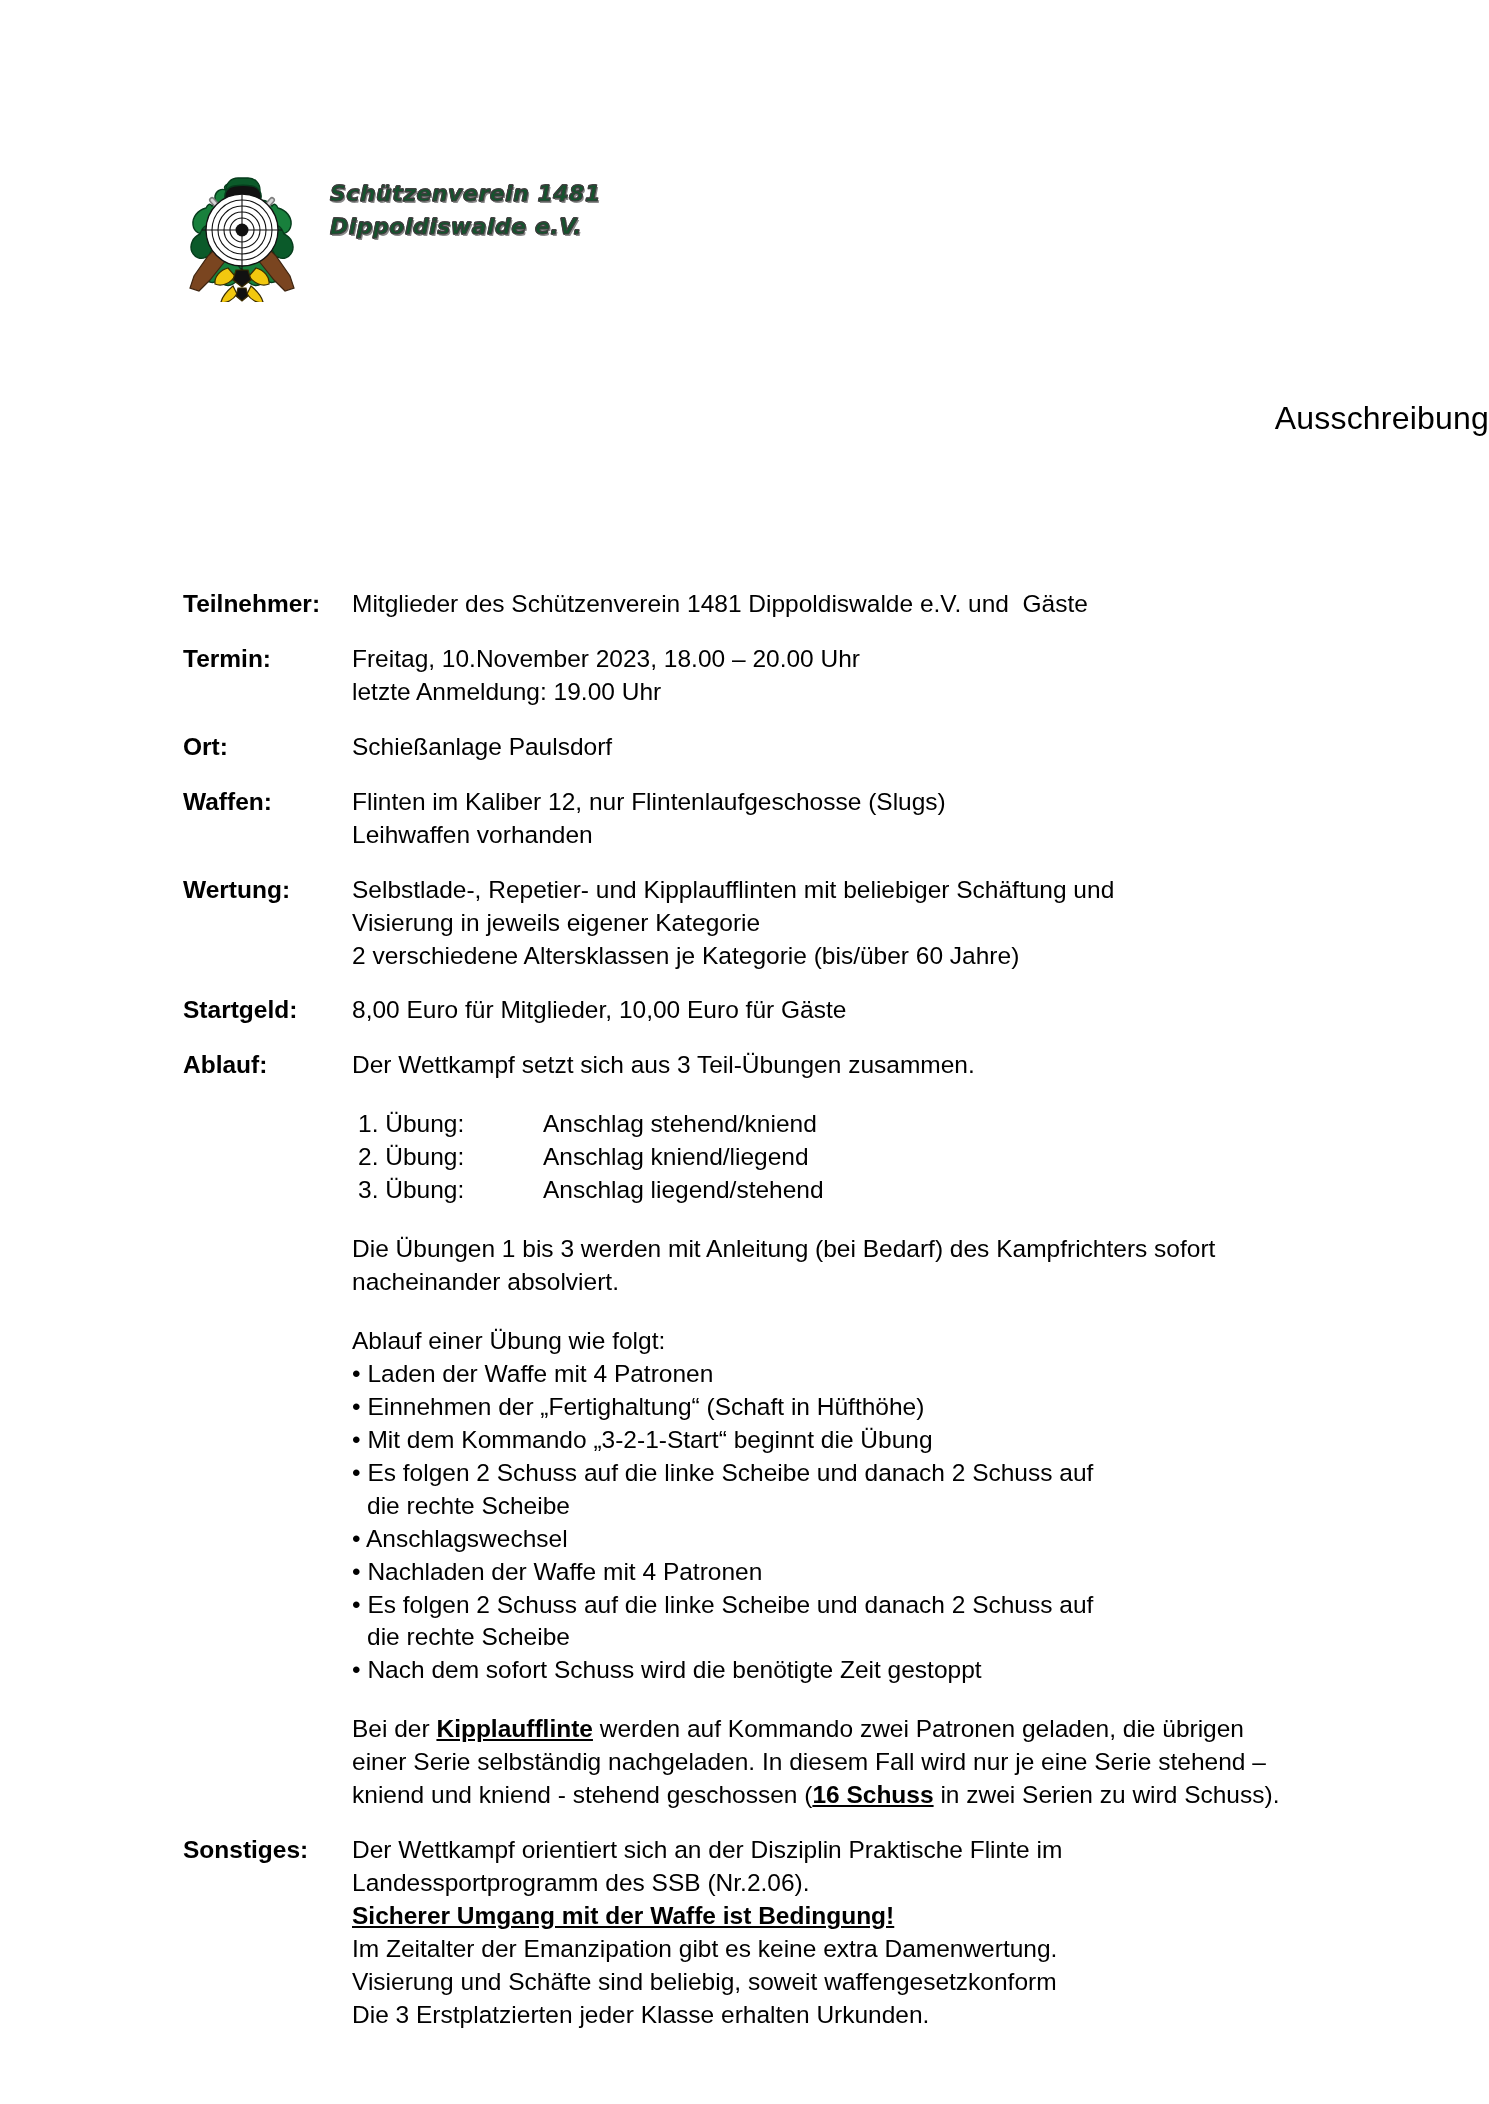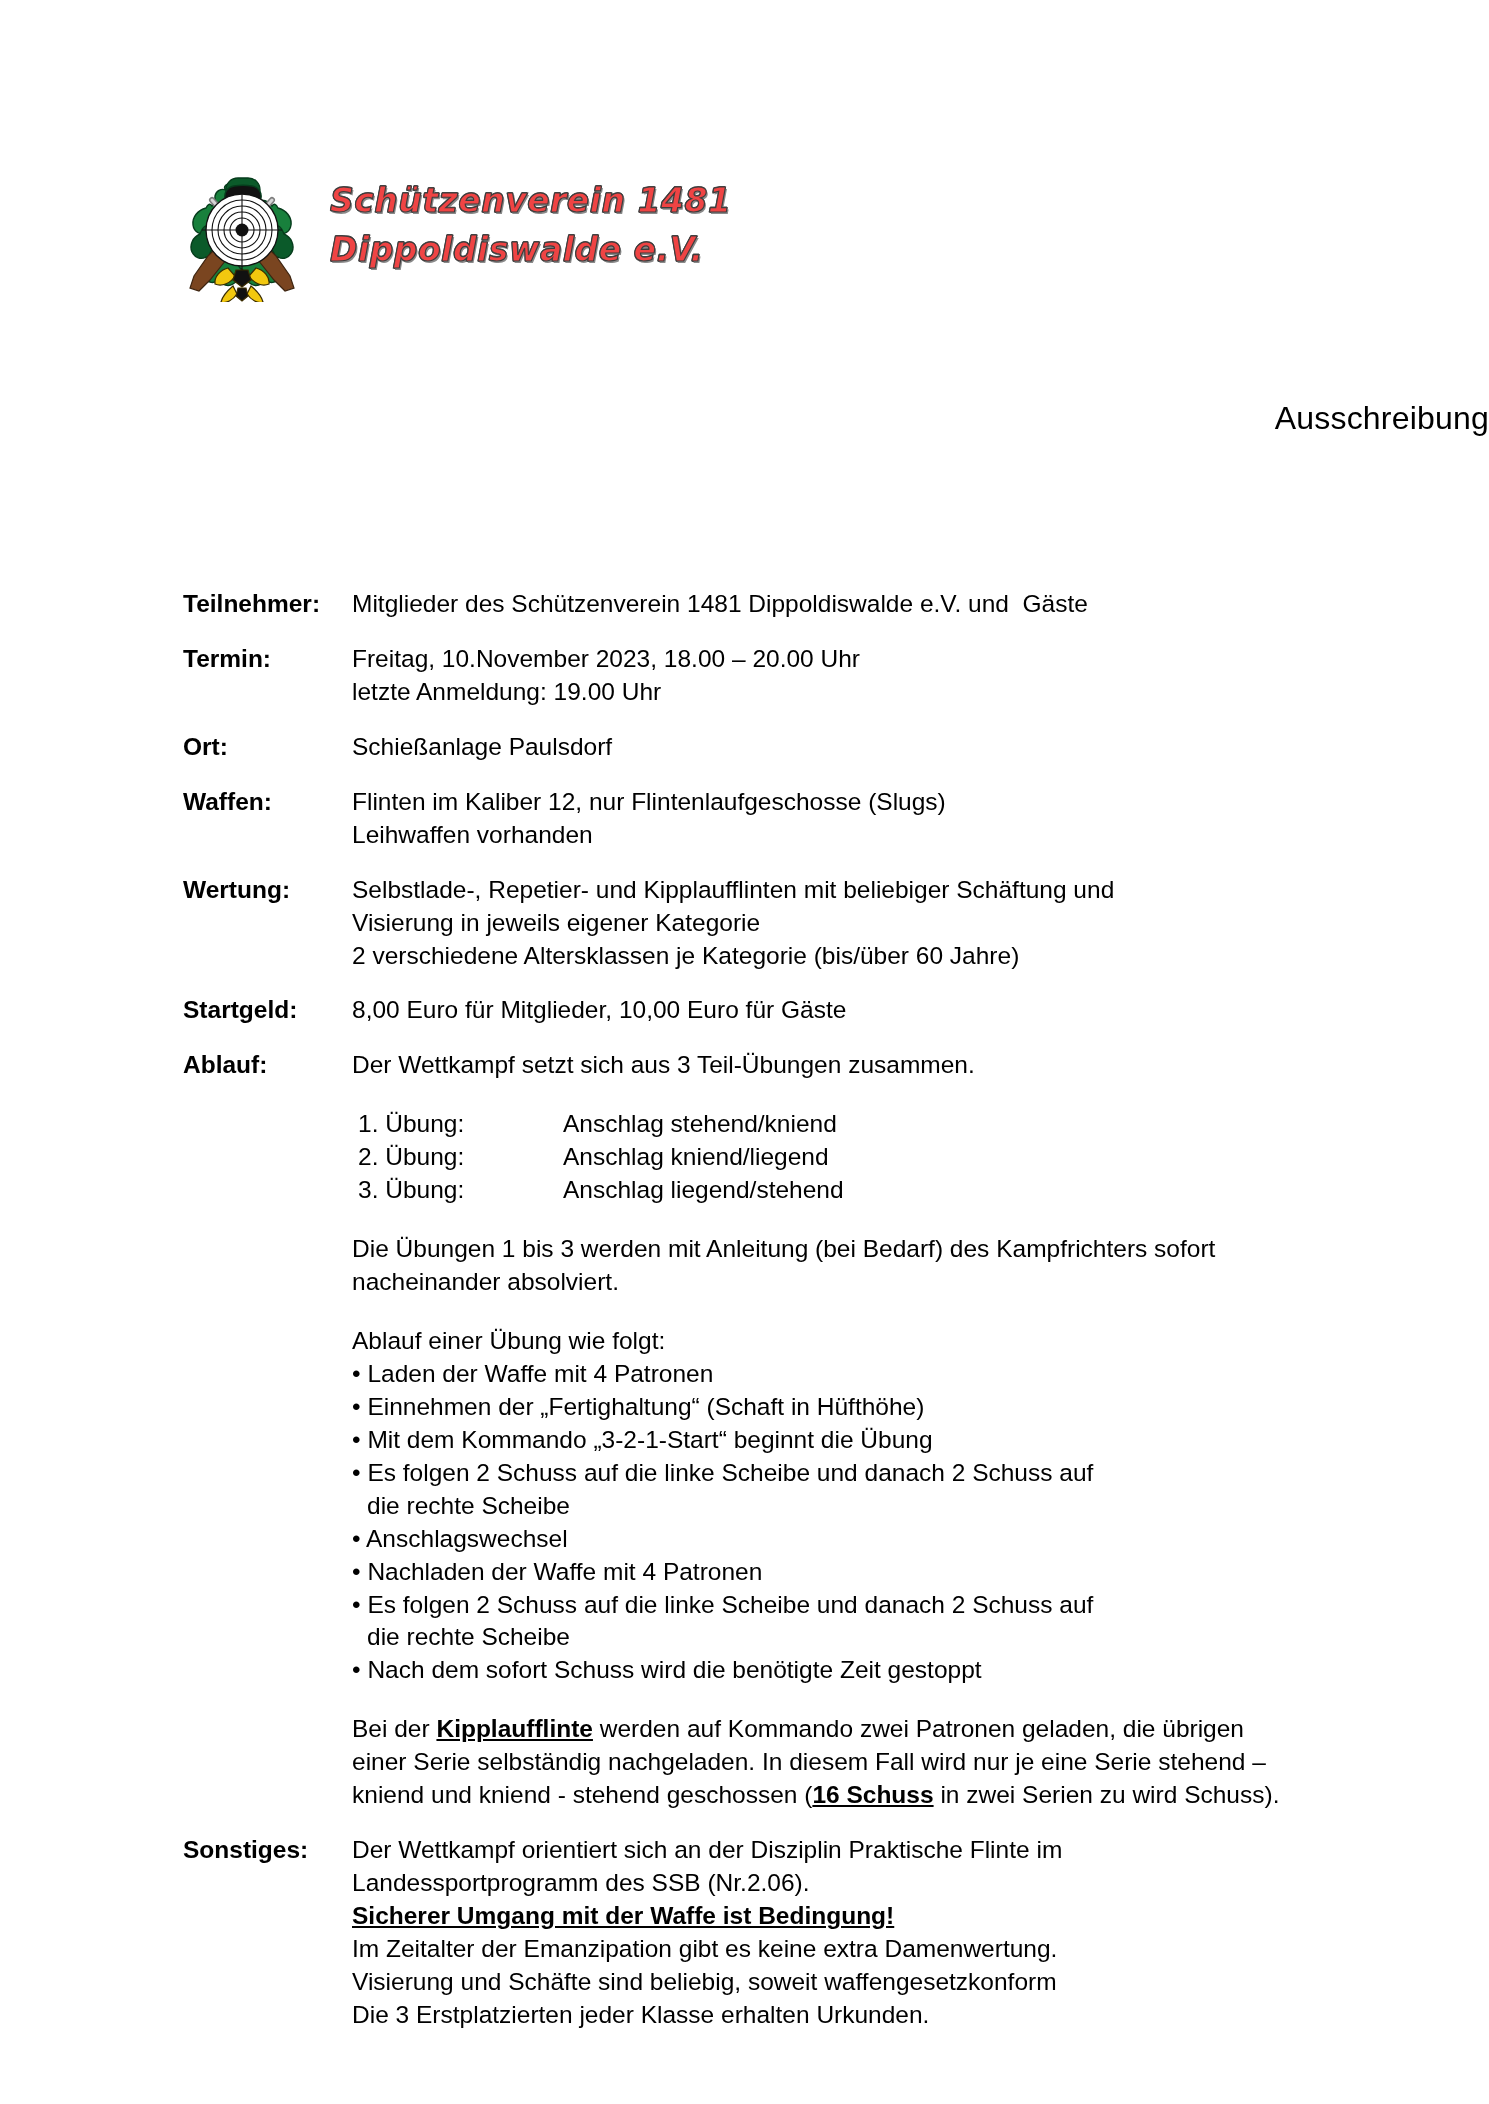--- a/index.html
+++ b/index.html
@@ -38,24 +38,24 @@
     margin-left: 18px;
     padding-top: 18px;
     display: flex;
     flex-direction: column;
     gap: 2px;
   }
   .club-line {
     font-family: "DejaVu Sans", sans-serif;
     font-style: italic;
     font-weight: 700;
-    font-size: 33px;
+    font-size: 22px;
     line-height: 1.42;
     letter-spacing: 0.5px;
-    color: #ef4444;
+    color: #14532d;
     -webkit-text-stroke: 1.2px #3d3d3d;
     text-shadow:
        1.5px 1.5px 0 #8a8a8a,
       -0.6px 0 0 #4a4a4a,
        0.6px 0 0 #4a4a4a,
        0 -0.6px 0 #4a4a4a,
        0  0.6px 0 #4a4a4a;
     white-space: nowrap;
   }
 
@@ -105,21 +105,21 @@
   .row-body {
     flex: 1 1 auto;
     min-width: 0;
   }
   .line { white-space: pre-wrap; }
 
   .blockgap { height: 26px; }
 
   
   .ex-table { margin-left: 6px; }
-  .ex-row { display: flex; gap: 20px; }
+  .ex-row { display: flex; }
   .ex-name { width: 185px; flex: 0 0 auto; }
   .ex-desc { flex: 1 1 auto; }
 
   
   .bullets { }
   .bullet-line { white-space: pre-wrap; }
   .bullet-line.cont { padding-left: 15px; }
 
   b, strong { font-weight: 700; text-decoration: underline; }
 </style>

